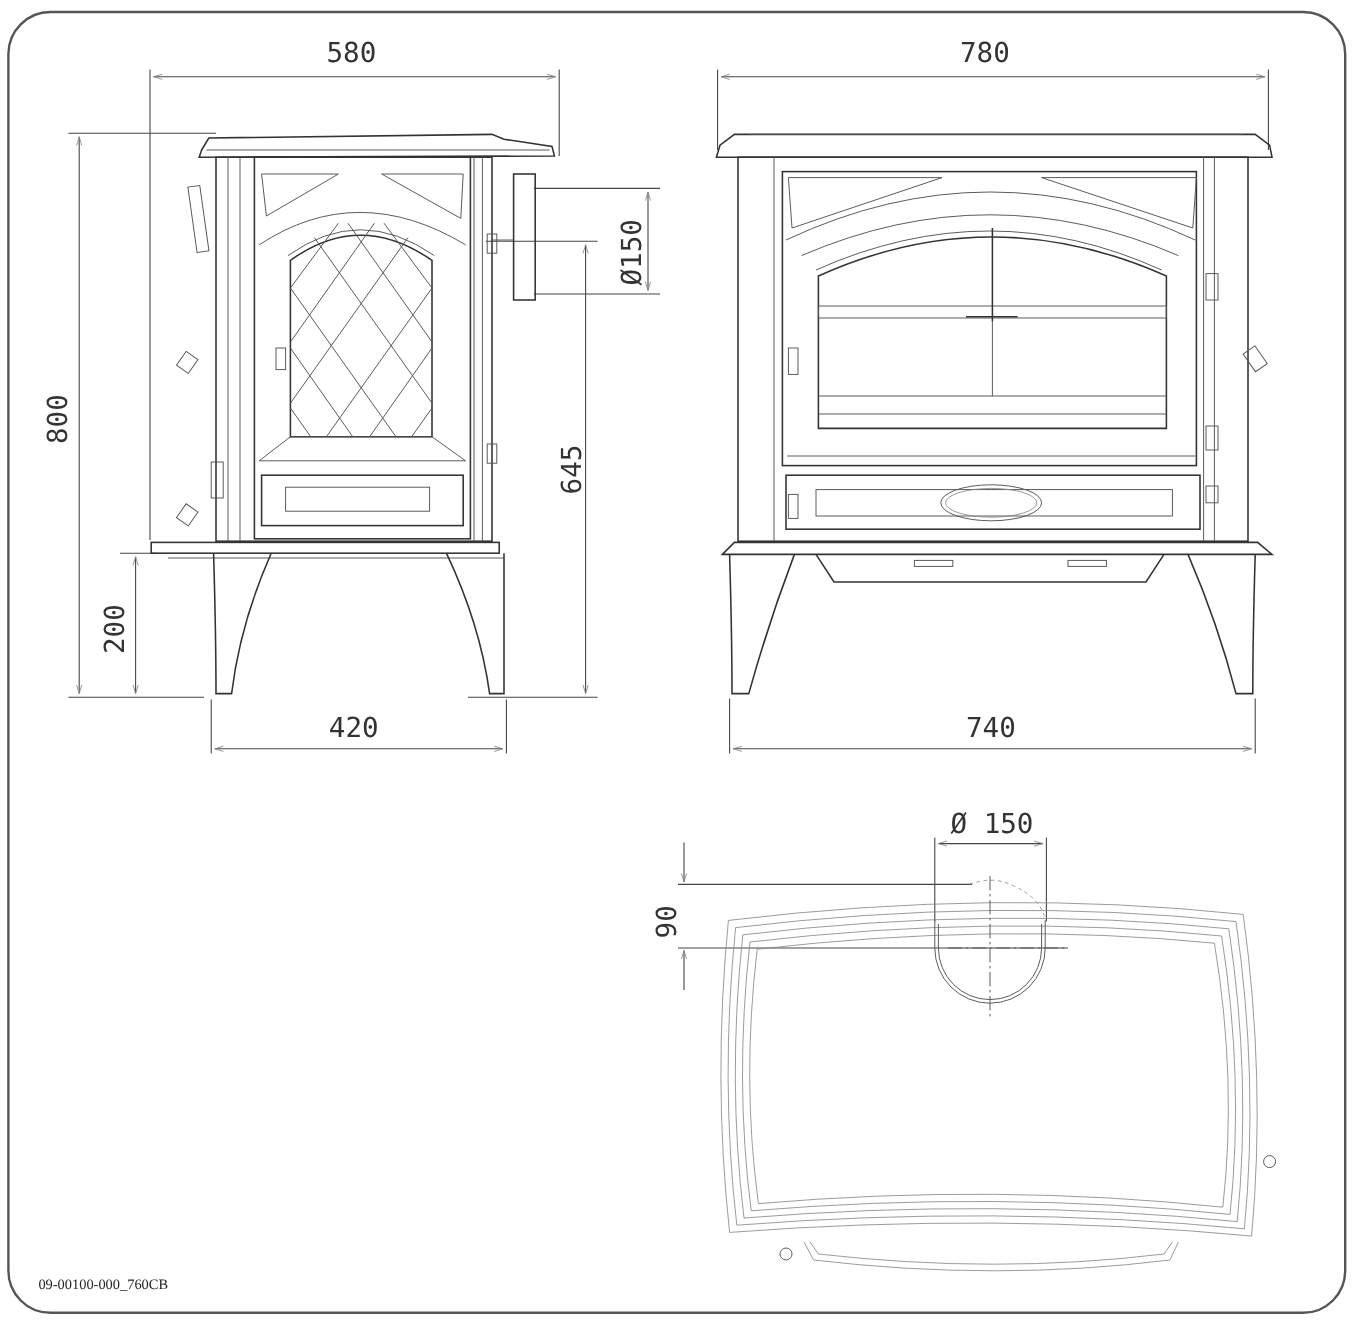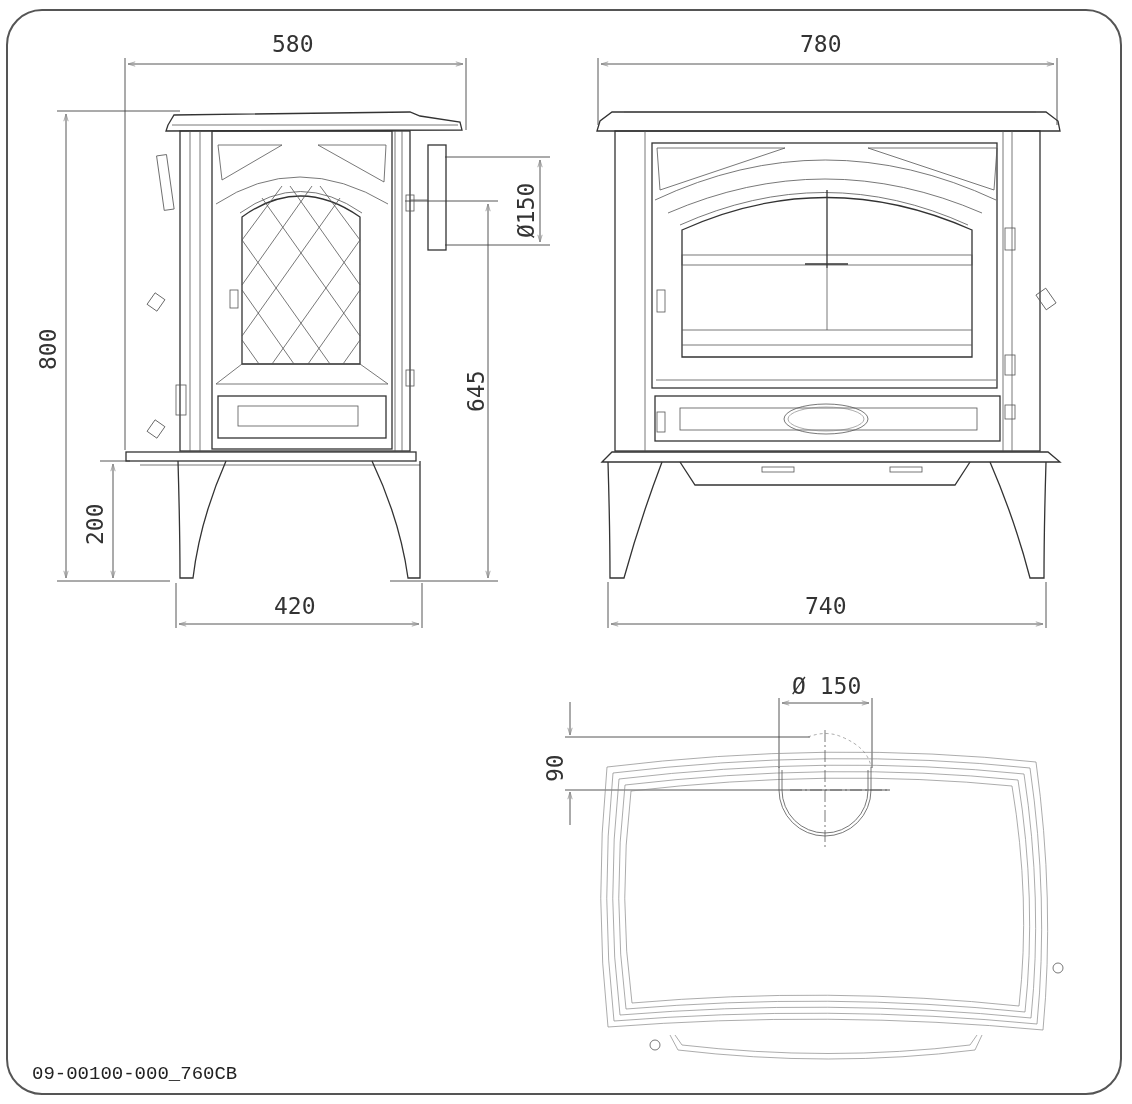--- a/index.html
+++ b/index.html
@@ -4,21 +4,21 @@
 <style>
   html, body { margin: 0; padding: 0; background: #ffffff; }
   body { width: 1132px; height: 1104px; position: relative; overflow: hidden; font-family: "DejaVu Sans Mono", monospace; }
   #frame { position: absolute; left: 6px; top: 9px; width: 1116px; height: 1086px; border: 2px solid #555; border-radius: 36px; box-sizing: border-box; }
   svg { position: absolute; left: 0; top: 0; }
   .ln { stroke: #333; stroke-width: 1.3; fill: none; }
   .thin { stroke: #555; stroke-width: 0.8; fill: none; }
   .faint { stroke: #888; stroke-width: 0.7; fill: none; }
   .dim { stroke: #444; stroke-width: 0.9; fill: none; }
   .dimtxt { font-family: "DejaVu Sans Mono", monospace; font-size: 23px; fill: #333; }
-  .code { position: absolute; left: 32px; top: 1063px; font-family: Liberation Mono, monospace; font-size: 19px; color: #222; }
+  .code { position: absolute; left: 32px; top: 1063px; font-family: Liberation Serif, serif; font-size: 12px; color: #222; }
 </style>
 </head>
 <body>
 
 <div id="frame"></div>
 
 <svg width="1132" height="1104" viewBox="0 0 1132 1104">
   <defs>
     <marker id="arr" viewBox="0 0 10 10" refX="10" refY="5" markerWidth="14" markerHeight="8" orient="auto-start-reverse">
       <path d="M0,2 L10,5 L0,8" fill="none" stroke="#888" stroke-width="1"></path>

